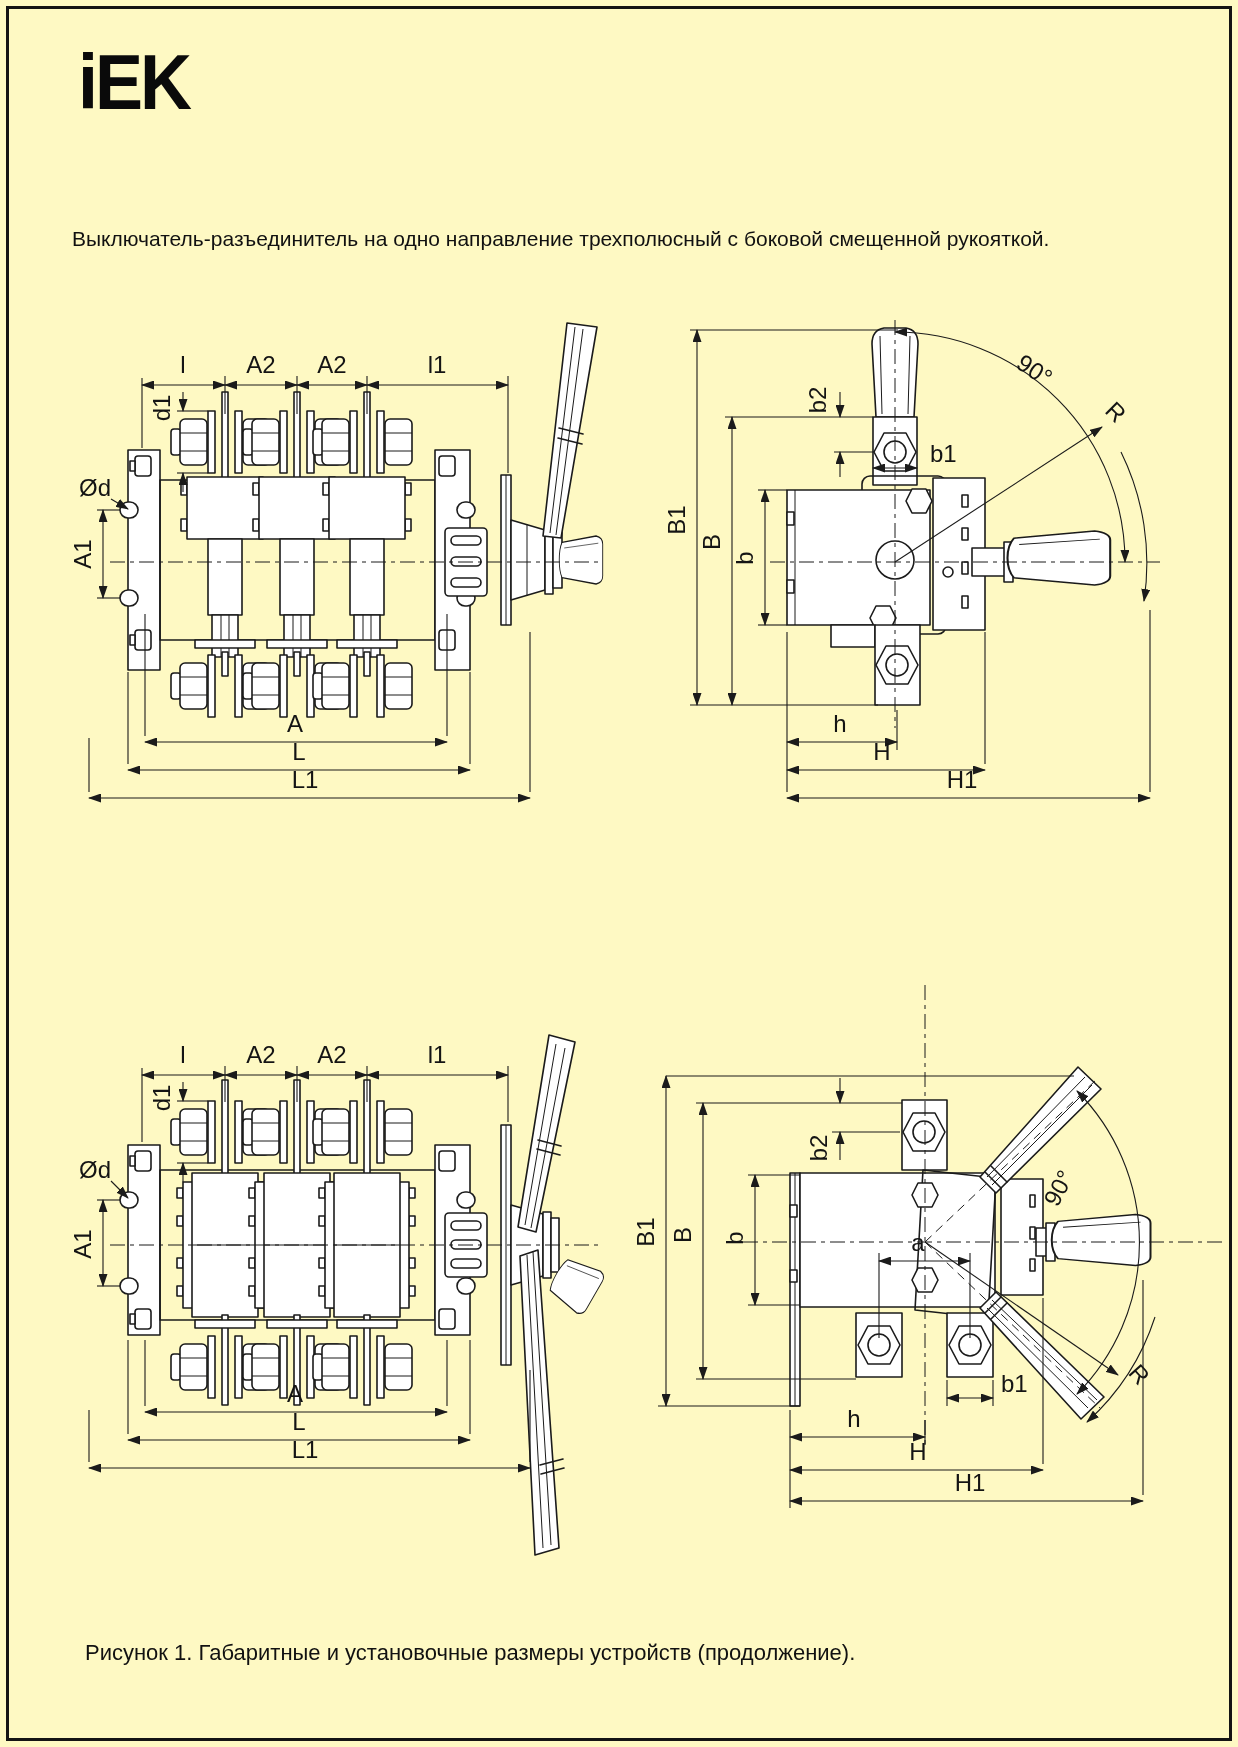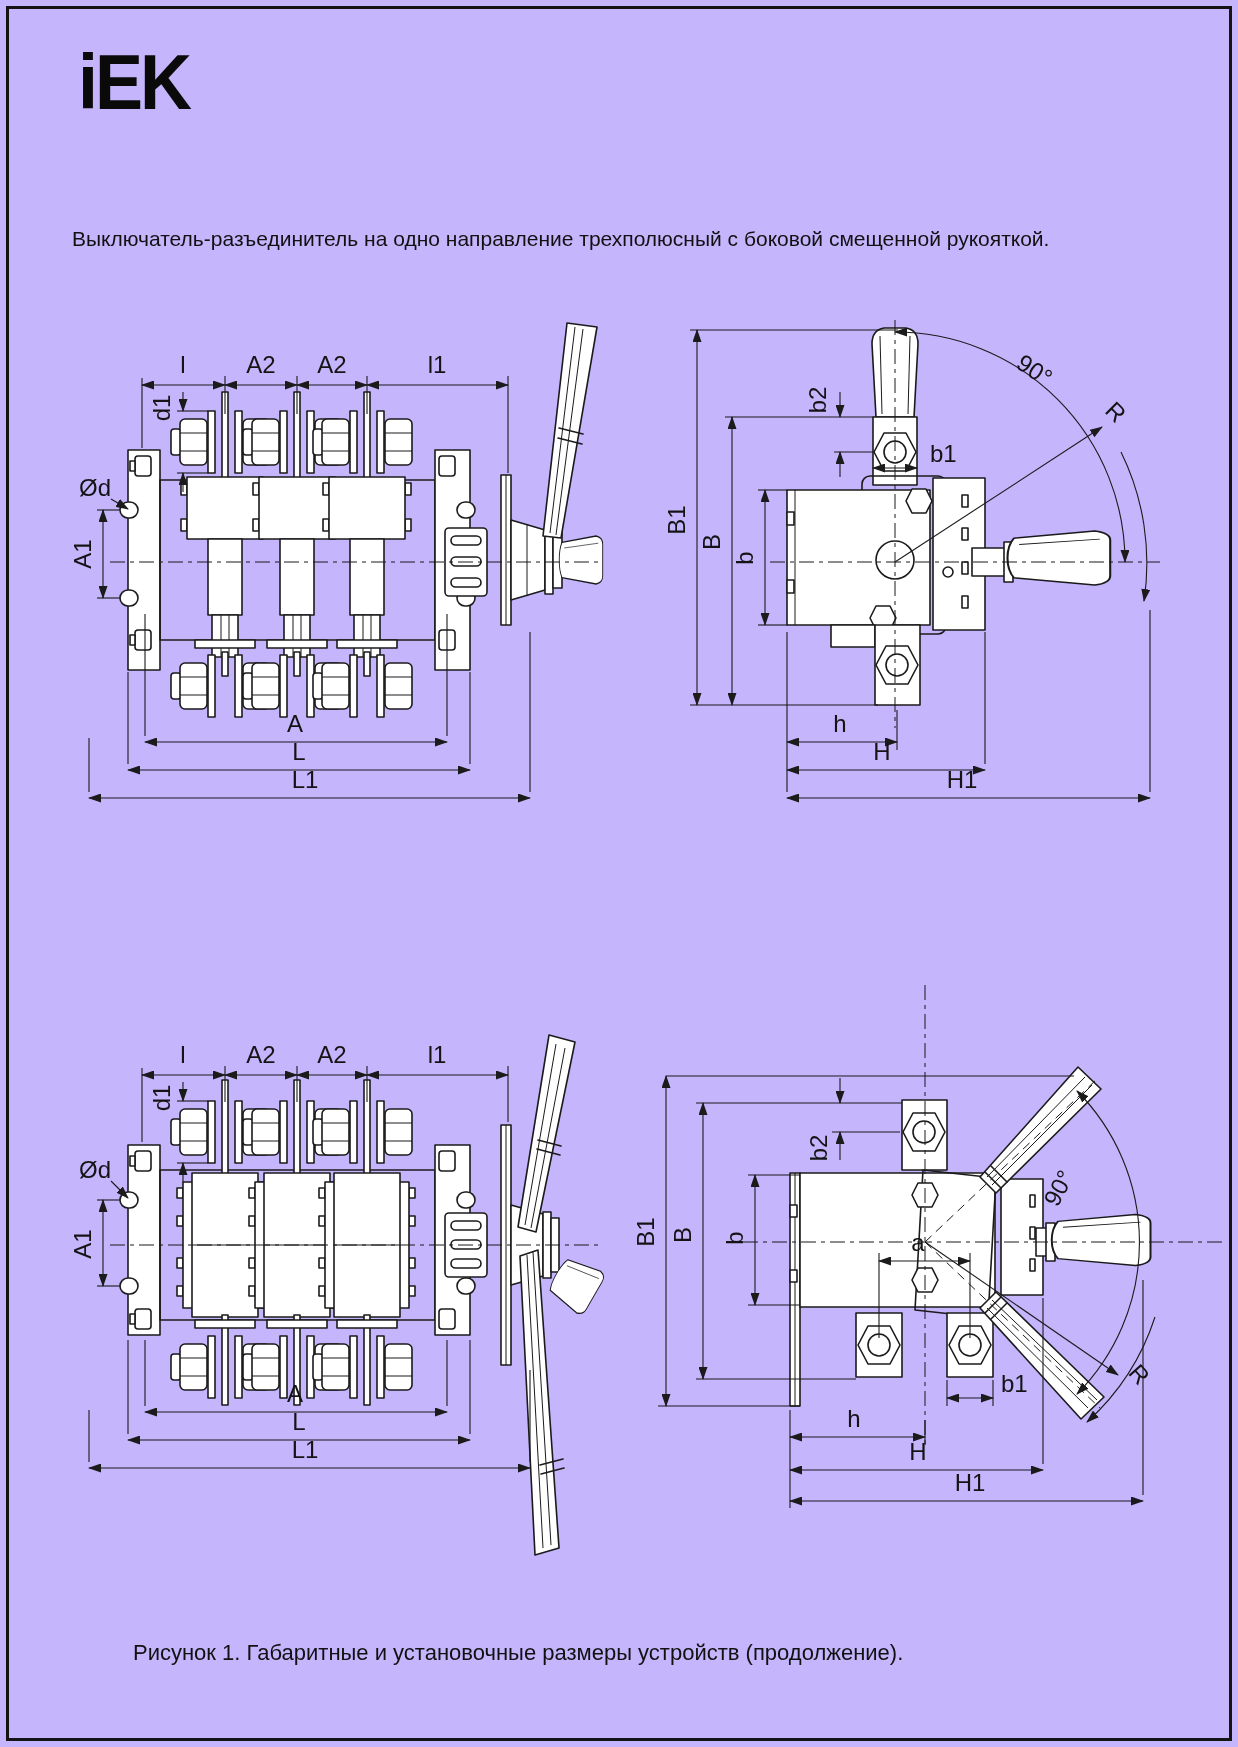--- a/index.html
+++ b/index.html
@@ -1,24 +1,24 @@
 <!DOCTYPE html>
 <html><head>
 <meta charset="utf-8">
 <style>
   html,body{margin:0;padding:0;background:#e8e8e8;}
-  .page{position:relative;width:1238px;height:1747px;background:#c4b5fd;margin:0 auto;
+  .page{position:relative;width:1238px;height:1747px;background:#fef9c3;margin:0 auto;
         font-family:"Liberation Sans", sans-serif;color:#141414;overflow:hidden;}
   .frame{position:absolute;left:6px;top:6px;right:6px;bottom:6px;border:3px solid #141414;pointer-events:none;}
   .logo{position:absolute;left:78px;top:38px;font-weight:bold;font-size:72px;letter-spacing:-3px;
         color:#0a0a0a;transform:scaleY(1.08);transform-origin:left top;}
   .caption{position:absolute;font-size:21px;white-space:nowrap;color:#111;}
   .cap1{left:72px;top:227px;}
   .cap2{left:72px;top:932px;}
-  .figcap{left:85px;top:1640px;font-size:22px;margin-left:48px;}
+  .figcap{left:85px;top:1640px;font-size:22px;}
   svg{position:absolute;overflow:visible;}
   svg .ln{stroke:#1b1b1b;stroke-width:1.6;fill:none;stroke-linejoin:round;stroke-linecap:round;}
   svg .fw{stroke:#1b1b1b;stroke-width:1.6;fill:#ffffff;stroke-linejoin:round;}
   svg .thin{stroke:#1b1b1b;stroke-width:1;fill:none;}
   svg .dim{stroke:#1b1b1b;stroke-width:1.1;fill:none;}
   svg .cl{stroke:#1b1b1b;stroke-width:1;fill:none;stroke-dasharray:15 5 4 5;}
   svg .dash{stroke:#1b1b1b;stroke-width:1;fill:none;stroke-dasharray:9 6;}
   svg text{font-family:"Liberation Sans", sans-serif;font-size:24px;fill:#141414;}
 </style>
 </head>

